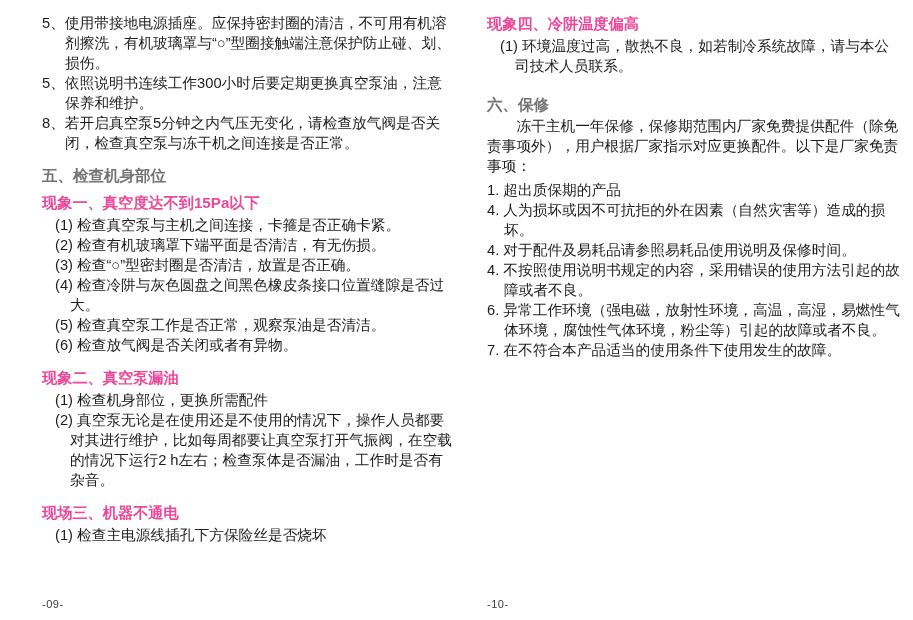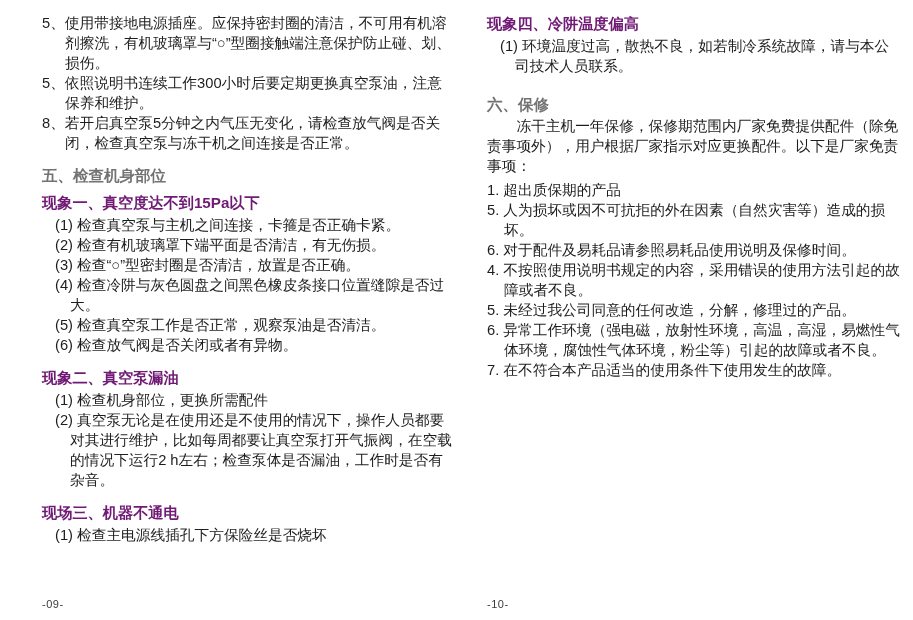--- a/index.html
+++ b/index.html
@@ -32,21 +32,21 @@
     font-size: 15.5px;
     line-height: 22px;
     font-weight: 700;
     color: #737373;
     margin: 12px 0 0 0;
   }
   h3.phen {
     font-size: 15.2px;
     line-height: 21px;
     font-weight: 700;
-    color: #701a75;
+    color: #ec4899;
     margin: 12px 0 2px 0;
   }
   h2.sec + h3.phen { margin-top: 5px; }
   h2.mt-lg { margin-top: 18px; }
 
   
   .item {
     padding-left: 23px;
     text-indent: -23px;
   }
@@ -109,21 +109,20 @@
 
 <div class="page page-right">
 
   <h3 class="phen">现象四、冷阱温度偏高</h3>
   <div class="sub">(1) 环境温度过高，散热不良，如若制冷系统故障，请与本公司技术人员联系。</div>
 
   <h2 class="sec mt-lg">六、保修</h2>
   <p class="para">冻干主机一年保修，保修期范围内厂家免费提供配件（除免责事项外），用户根据厂家指示对应更换配件。以下是厂家免责事项：</p>
 
   <div class="wty">1. 超出质保期的产品</div>
-  <div class="wty">5. 人为损坏或因不可抗拒的外在因素（自然灾害等）造成的损坏。</div>
-  <div class="wty">6. 对于配件及易耗品请参照易耗品使用说明及保修时间。</div>
+  <div class="wty">4. 人为损坏或因不可抗拒的外在因素（自然灾害等）造成的损坏。</div>
+  <div class="wty">4. 对于配件及易耗品请参照易耗品使用说明及保修时间。</div>
   <div class="wty">4. 不按照使用说明书规定的内容，采用错误的使用方法引起的故障或者不良。</div>
-  <div class="wty">5. 未经过我公司同意的任何改造，分解，修理过的产品。</div>
   <div class="wty">6. 异常工作环境（强电磁，放射性环境，高温，高湿，易燃性气体环境，腐蚀性气体环境，粉尘等）引起的故障或者不良。</div>
   <div class="wty">7. 在不符合本产品适当的使用条件下使用发生的故障。</div>
 
   <div class="pagenum">-10-</div>
 </div>
 
 </body></html>

